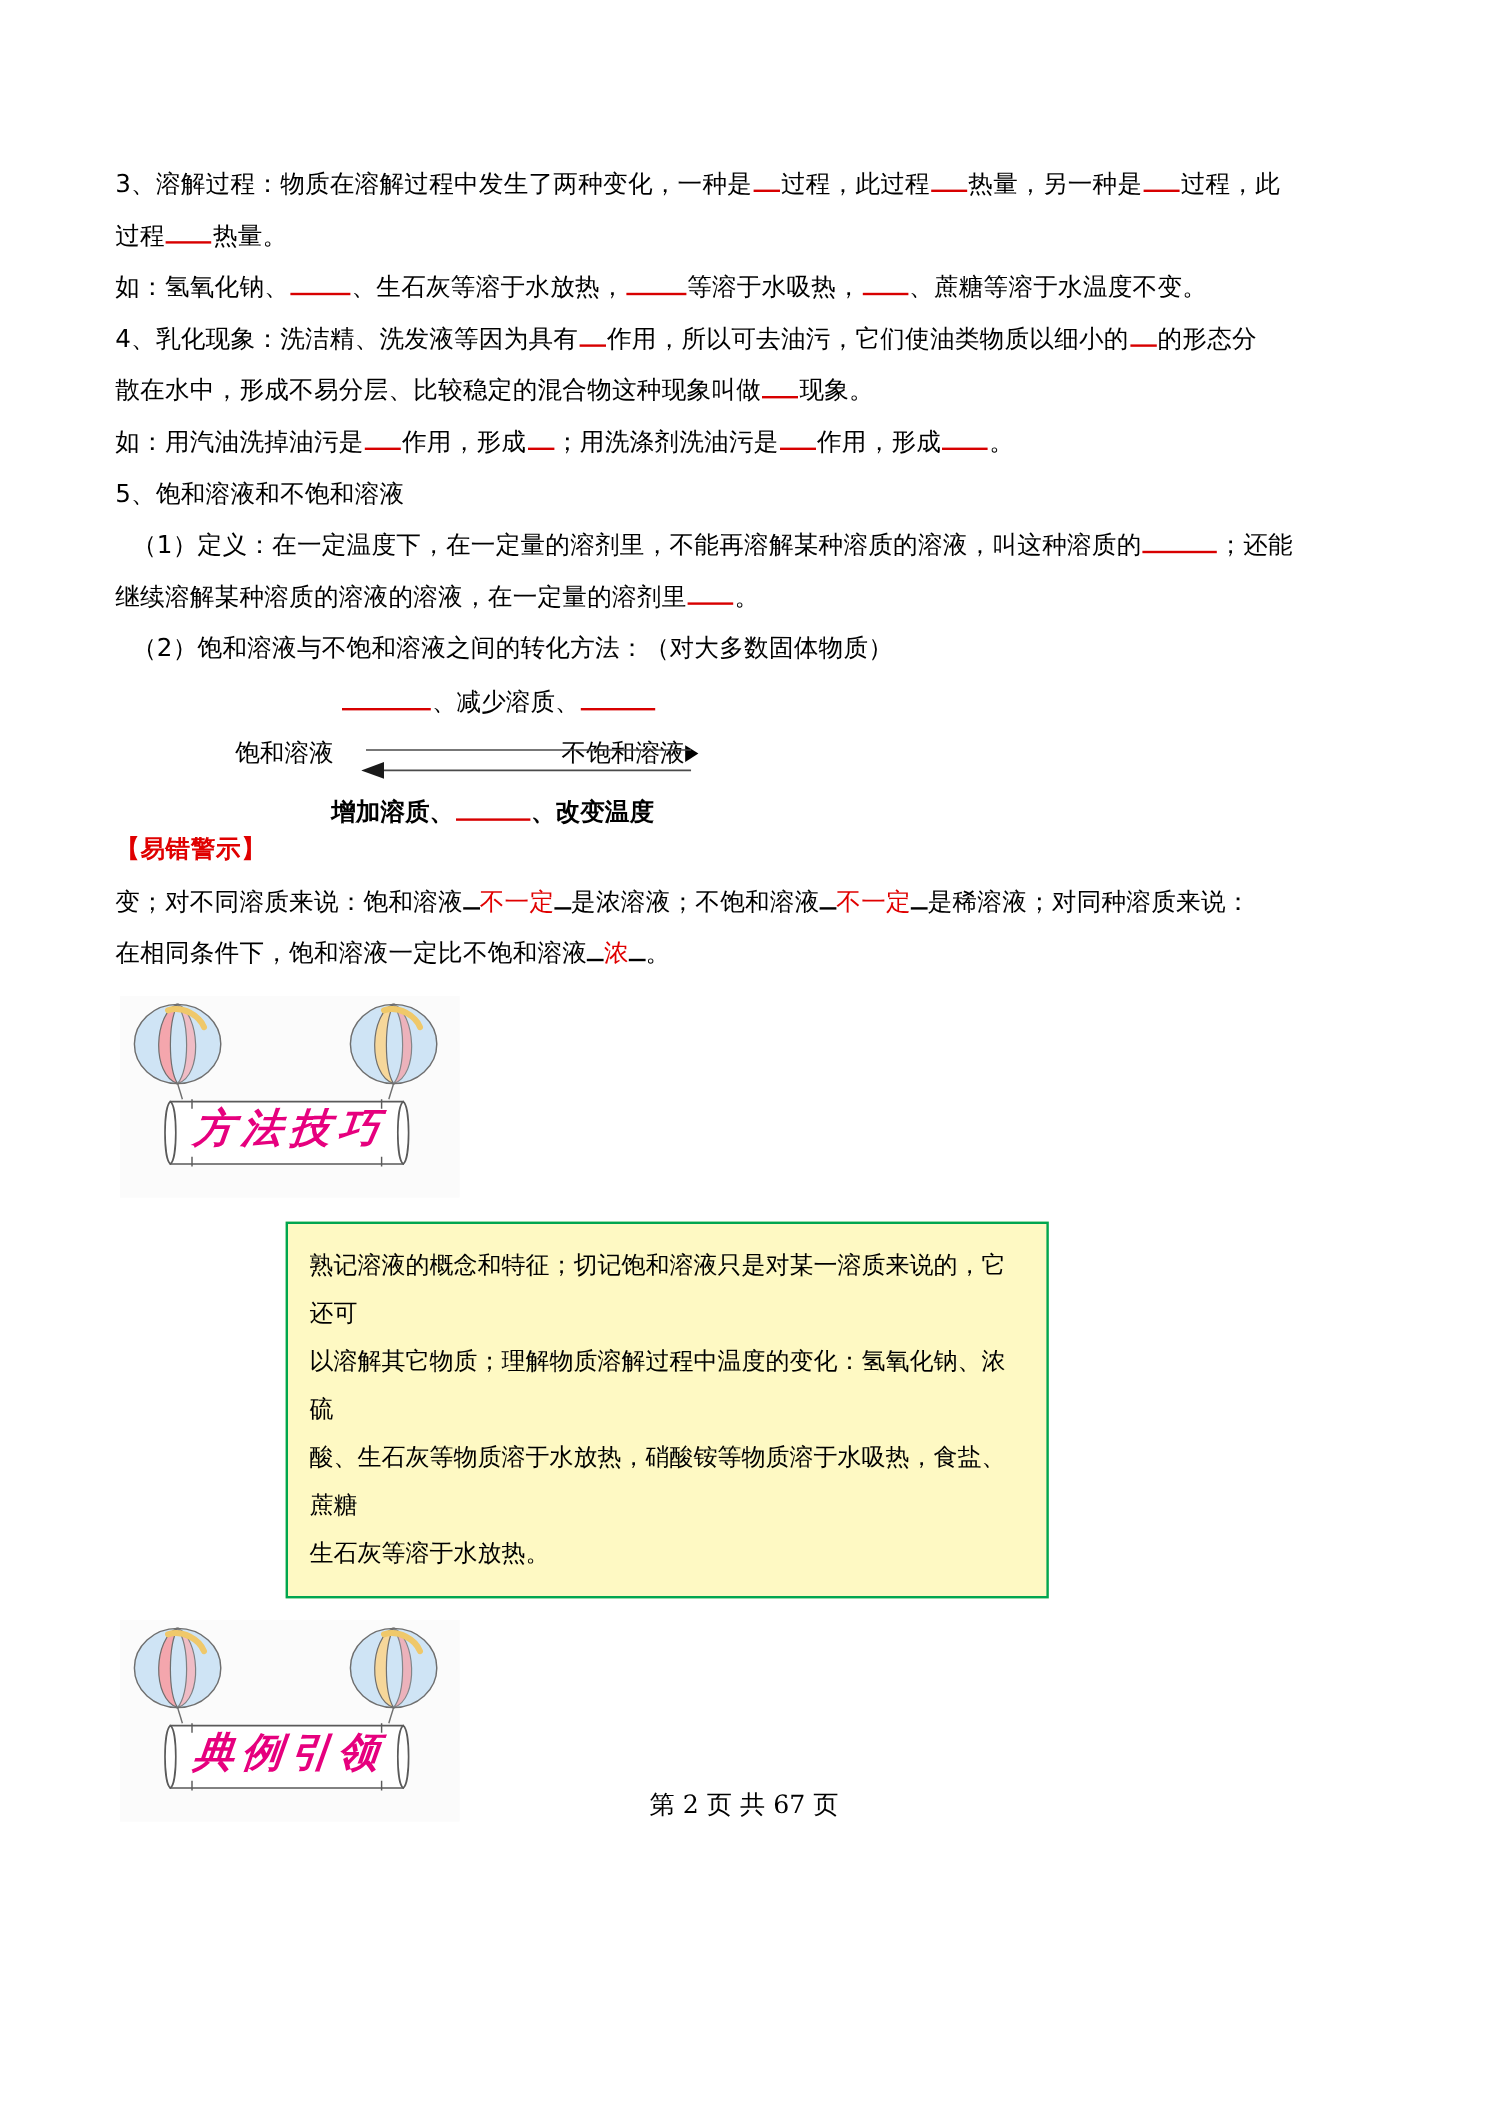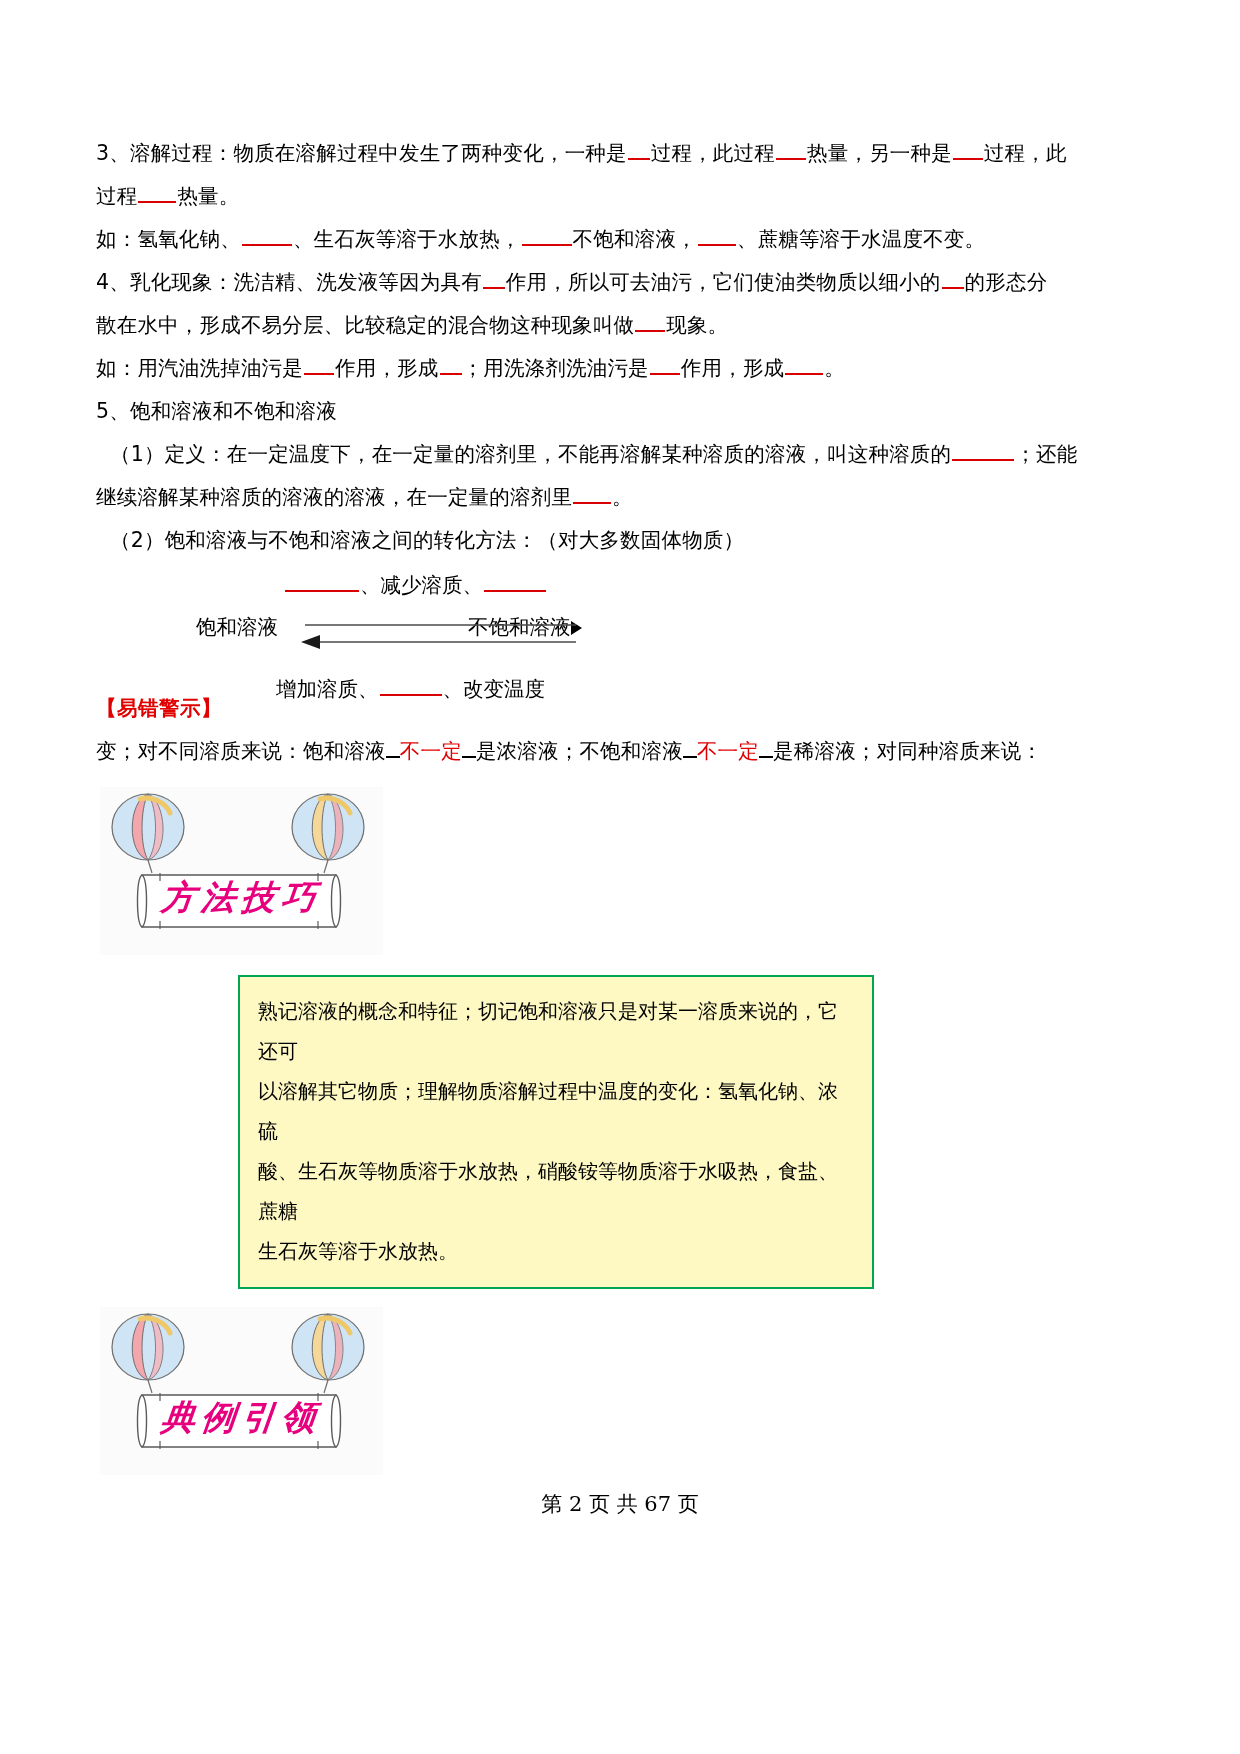--- a/index.html
+++ b/index.html
@@ -95,22 +95,23 @@
   .dg-arrows {
     position: absolute;
     left: 205px;
     top: 50px;
     width: 275px;
     height: 34px;
   }
   .dg-bottom {
     position: absolute;
     left: 180px;
-    top: 104px;
+    top: 92px;
     white-space: nowrap;
+    font-weight: bold;
   }
   .tri-right {
     display: inline-block;
     width: 0; height: 0;
     border-left: 11px solid #000;
     border-top: 7px solid transparent;
     border-bottom: 7px solid transparent;
     vertical-align: -1px;
   }
 
@@ -178,21 +179,21 @@
 <body>
 
 <div class="page">
 
   <div class="content">
 
     <div class="para"><span>3、溶解过程：物质在溶解过程中发生了两种变化，一种是</span><span class="blk w1"></span><span>过程，此过程</span><span class="blk w2"></span><span>热量，另一种是</span><span class="blk w2"></span><span>过程，此</span></div>
 
     <div class="para"><span>过程</span><span class="blk w3"></span><span>热量。</span></div>
 
-    <div class="para"><span>如：氢氧化钠、</span><span class="blk w4"></span><span>、生石灰等溶于水放热，</span><span class="blk w4"></span><span>不饱和溶液，</span><span class="blk w3"></span><span>、蔗糖等溶于水温度不变。</span></div>
+    <div class="para"><span>如：氢氧化钠、</span><span class="blk w4"></span><span>、生石灰等溶于水放热，</span><span class="blk w4"></span><span>等溶于水吸热，</span><span class="blk w3"></span><span>、蔗糖等溶于水温度不变。</span></div>
 
     <div class="para"><span>4、乳化现象：洗洁精、洗发液等因为具有</span><span class="blk w1"></span><span>作用，所以可去油污，它们使油类物质以细小的</span><span class="blk w1"></span><span>的形态分</span></div>
 
     <div class="para"><span>散在水中，形成不易分层、比较稳定的混合物这种现象叫做</span><span class="blk w2"></span><span>现象。</span></div>
 
     <div class="para"><span>如：用汽油洗掉油污是</span><span class="blk w2"></span><span>作用，形成</span><span class="blk w1"></span><span>；用洗涤剂洗油污是</span><span class="blk w2"></span><span>作用，形成</span><span class="blk w3"></span><span>。</span></div>
 
     <div class="para">5、饱和溶液和不饱和溶液</div>
 
     <div class="para indent2"><span>（1）定义：在一定温度下，在一定量的溶剂里，不能再溶解某种溶质的溶液，叫这种溶质的</span><span class="blk w5"></span><span>；还能</span></div>
@@ -215,20 +216,21 @@
       </svg>
 
       <div class="dg-bottom"><span>增加溶质、</span><span class="blk w5"></span><span>、改变温度</span></div>
     </div>
 
     <div class="warn-title">【易错警示】</div>
 
 
     <div class="para"><span>变；对不同溶质来说：饱和溶液</span><span class="blackul"></span><span class="redword">不一定</span><span class="blackul"></span><span>是浓溶液；不饱和溶液</span><span class="blackul"></span><span class="redword">不一定</span><span class="blackul"></span><span>是稀溶液；对同种溶质来说：</span></div>
 
+    <div class="para"><span>在相同条件下，饱和溶液一定比不饱和溶液</span><span class="blackul"></span><span class="redword">浓</span><span class="blackul"></span><span>。</span></div>
 
     <div class="banner banner-1">
       <svg width="283" height="168" viewBox="0 0 283 168">
         <rect x="0" y="0" width="283" height="168" fill="#fbfbfb"></rect>
 
         <g>
           <ellipse cx="48" cy="40" rx="36" ry="33" fill="#cfe4f5" stroke="#6f6f6f" stroke-width="1.2"></ellipse>
           <path d="M48 7 C28 14 26 66 48 73 C40 60 40 22 48 7 Z" fill="#f4a6ad" stroke="#6f6f6f" stroke-width="1"></path>
           <path d="M48 7 C66 14 70 66 48 73 C58 60 58 22 48 7 Z" fill="#f5b6bd" stroke="#6f6f6f" stroke-width="1" opacity="0.85"></path>
           <path d="M40 12 C52 8 66 16 70 26" fill="none" stroke="#efc86a" stroke-width="5" stroke-linecap="round"></path>

